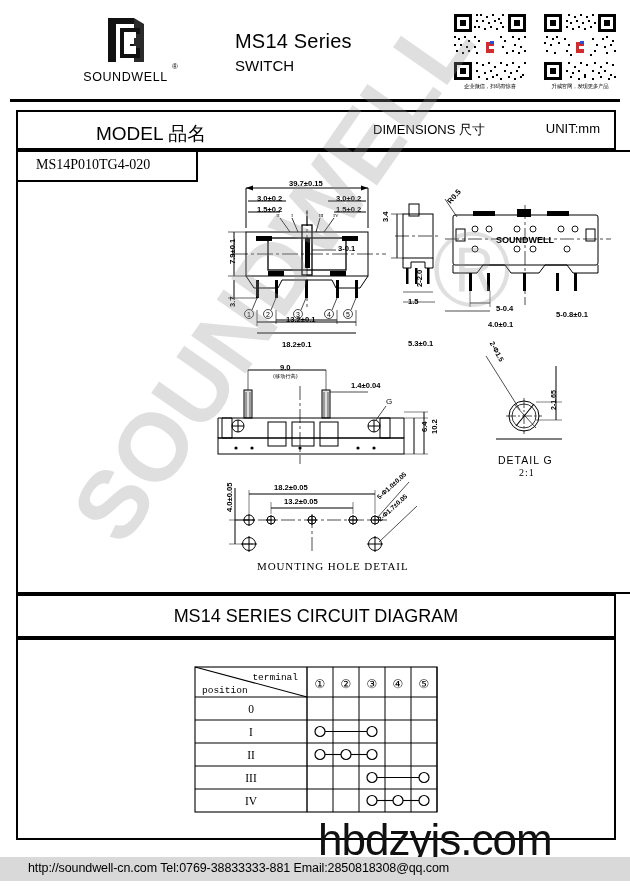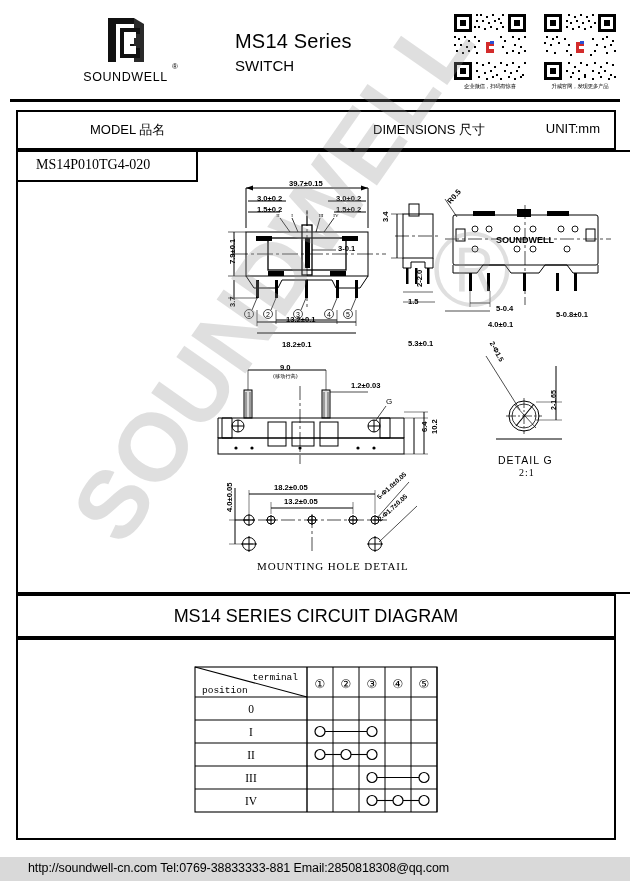--- a/index.html
+++ b/index.html
@@ -17,21 +17,21 @@
   .title-block{position:absolute;left:235px;top:30px;width:185px;text-align:left;}
   .title-main{font-size:20px;letter-spacing:.2px;}
   .title-sub{font-size:15px;margin-top:4px;}
   .qr-wrap{position:absolute;left:452px;top:12px;display:flex;gap:14px;}
   .qr-item{width:76px;text-align:center;}
   .qr-cap{font-size:5.4px;margin-top:1px;font-family:"DejaVu Sans",sans-serif;white-space:nowrap;letter-spacing:-.2px;}
   .hdr-rule{position:absolute;left:10px;top:99px;width:610px;height:3px;background:#000;}
 
   
   .tbl-head{position:absolute;left:16px;top:110px;width:596px;height:36px;border:2px solid #000;}
-  .th-model{position:absolute;left:72px;top:9px;font-size:13px;}
+  .th-model{position:absolute;left:78px;top:9px;font-size:19px;}
   .th-dims{position:absolute;left:355px;top:9px;font-size:13px;}
   .th-unit{position:absolute;right:14px;top:9px;font-size:13px;margin-left:9px;}
 
   .body-box{position:absolute;left:16px;top:150px;width:596px;height:440px;border:2px solid #000;padding-left:30px;}
   .model-cell{position:absolute;left:0;top:0;width:178px;height:28px;border-right:2px solid #000;border-bottom:2px solid #000;}
   .model-cell span{position:absolute;left:18px;top:5px;font-size:14px;font-family:"Liberation Serif",serif;}
 
   
   .circ-title-box{position:absolute;left:16px;top:594px;width:596px;height:40px;border:2px solid #000;}
   .circ-title{position:absolute;width:100%;top:10px;text-align:center;font-size:18px;}
@@ -487,21 +487,21 @@
 
         <line x1="206" y1="66" x2="206" y2="102"></line>
         <line x1="216" y1="60" x2="216" y2="102"></line>
         <line x1="196" y1="66" x2="220" y2="66" stroke-width=".5"></line>
         <line x1="196" y1="102" x2="220" y2="102" stroke-width=".5"></line>
         <line x1="196" y1="60" x2="220" y2="60" stroke-width=".5"></line>
       </g>
     </svg>
     <div class="dt" style="left:262px;top:211px;">9.0</div>
     <div class="dt2" style="left:255px;top:221px;font-size:5.2px;font-family:'DejaVu Sans',sans-serif;">(移动行高)</div>
-    <div class="dt" style="left:333px;top:229px;">1.2±0.03</div>
+    <div class="dt" style="left:333px;top:229px;">1.4±0.04</div>
     <div class="dt2" style="left:368px;top:245px;font-size:8px;">G</div>
     <div class="dtv" style="left:412px;top:282px;">10.2</div>
     <div class="dtv" style="left:402px;top:280px;">6.4</div>
 
     <svg width="120" height="110" style="position:absolute;left:460px;top:190px;">
       <g stroke="#000" fill="none" stroke-width="1">
         <circle cx="46" cy="74" r="15"></circle>
         <circle cx="46" cy="74" r="12" stroke-width=".8"></circle>
         <line x1="28" y1="74" x2="64" y2="74" stroke-dasharray="10,2,2,2" stroke-width=".7"></line>
         <line x1="46" y1="56" x2="46" y2="92" stroke-dasharray="10,2,2,2" stroke-width=".7"></line>
@@ -621,18 +621,19 @@
         <line x1="178" y1="134.5" x2="204" y2="134.5" stroke="#000" stroke-width="1.1"></line>
         <line x1="204" y1="134.5" x2="230" y2="134.5" stroke="#000" stroke-width="1.1"></line>
         <circle cx="178" cy="134.5" r="5" fill="#fff" stroke="#000" stroke-width="1.2"></circle>
         <circle cx="204" cy="134.5" r="5" fill="#fff" stroke="#000" stroke-width="1.2"></circle>
         <circle cx="230" cy="134.5" r="5" fill="#fff" stroke="#000" stroke-width="1.2"></circle>
       </svg>
   </div>
 
   <div class="wm-big">SOUNDWELL</div>
   <div class="wm-r">Ⓡ</div>
+  <div class="wm-footer">hbdzyjs.com</div>
 
   <div class="footer">
     <div class="footer-text">http://soundwell-cn.com  Tel:0769-38833333-881  Email:2850818308@qq.com</div>
   </div>
 
 </div>
 
 </body></html>

